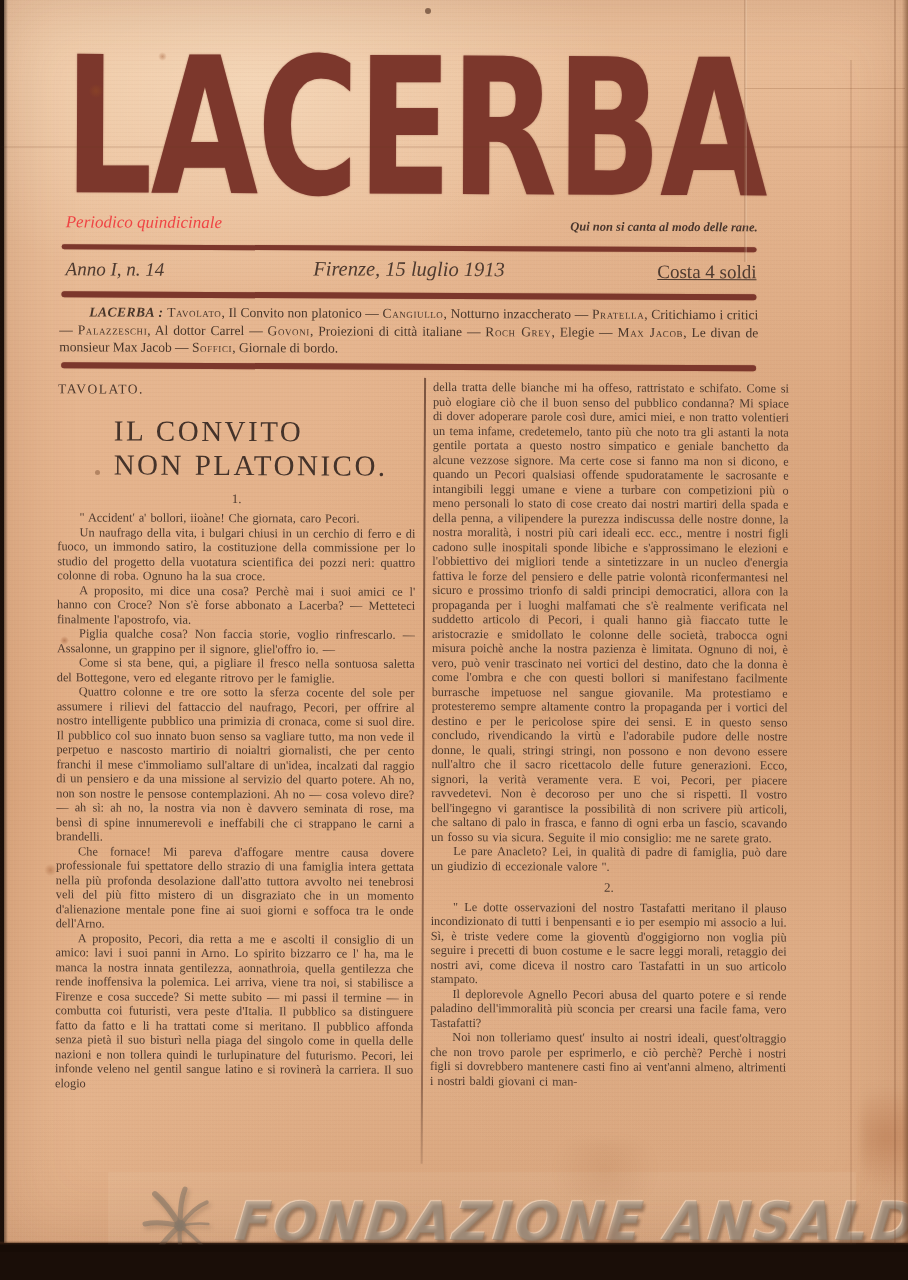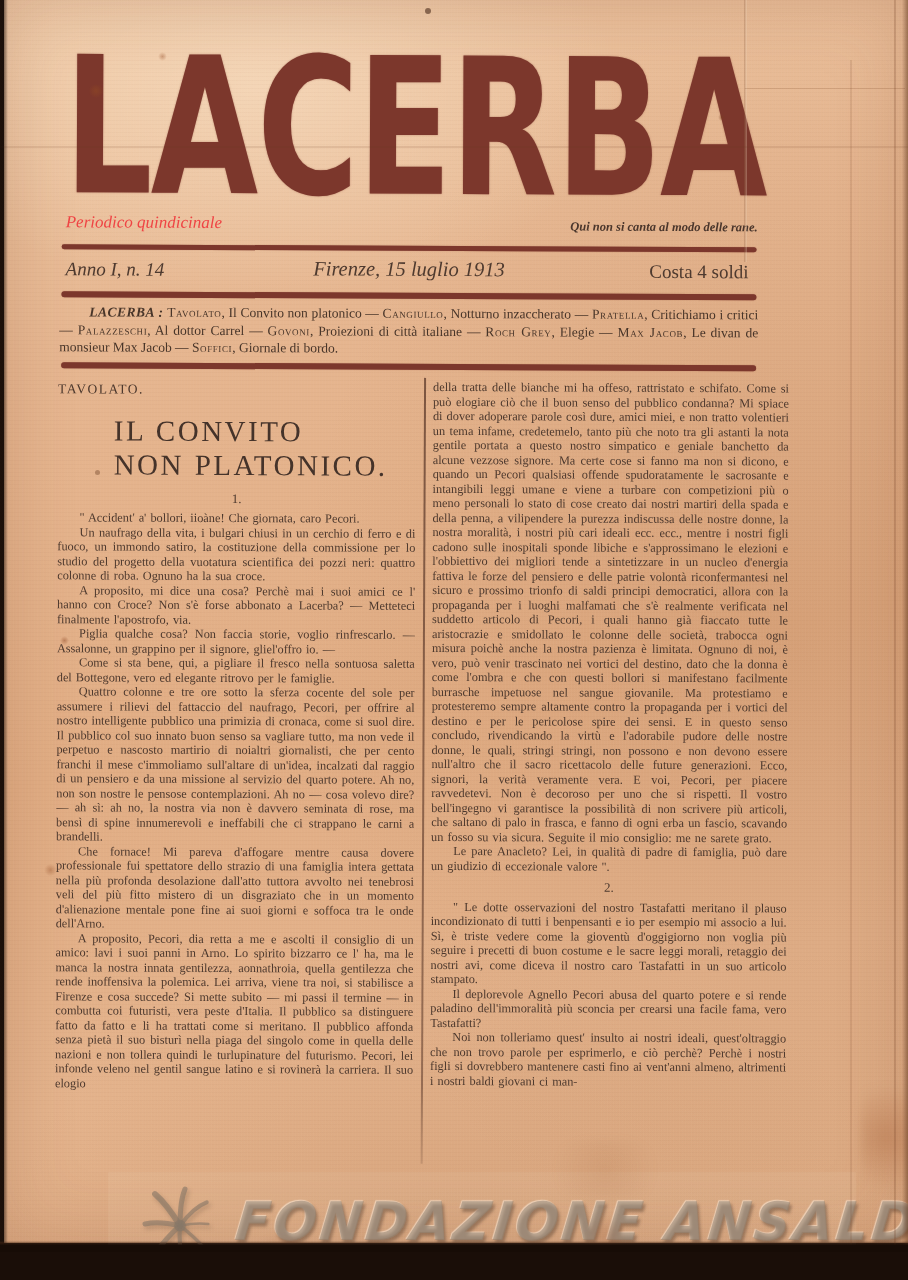--- a/index.html
+++ b/index.html
@@ -27,21 +27,21 @@
   .motto{position:absolute;left:0;top:219px;width:756px;text-align:right;font-style:italic;
     font-size:12.5px;font-weight:bold;color:#4a362c;}
   .rule{position:absolute;left:60px;width:695px;background:#7c372c;border-radius:3px;
     box-shadow:0 0 1px rgba(124,55,44,.6);}
   .rule1{top:246px;height:5px;}
   .rule2{top:293px;height:6px;}
   .rule3{top:364px;height:6px;}
   .issue-row{position:absolute;left:60px;top:257px;width:695px;height:30px;font-size:19px;}
   .issue{position:absolute;left:4px;top:3px;font-style:italic;}
   .dateline{position:absolute;left:0;right:0;top:1px;text-align:center;font-style:italic;font-size:20.5px;}
-  .price{position:absolute;right:8px;top:3px;}
+  .price{position:absolute;right:0;top:3px;text-decoration:underline;}
   .contents{position:absolute;left:58px;top:305px;width:699px;font-size:13.5px;line-height:17.5px;
     text-align:justify;text-indent:30px;color:#483529;}
   .contents .lbl{font-style:italic;font-weight:bold;letter-spacing:.5px;}
   .sc{font-variant:small-caps;letter-spacing:.6px;}
 
   
   .col{position:absolute;top:380px;height:788px;overflow:hidden;text-align:justify;
     font-size:12.3px;line-height:14.5px;word-spacing:1px;color:#4c382d;}
   .col-left{left:57px;width:358px;}
   .col-right{left:432px;width:356px;}

